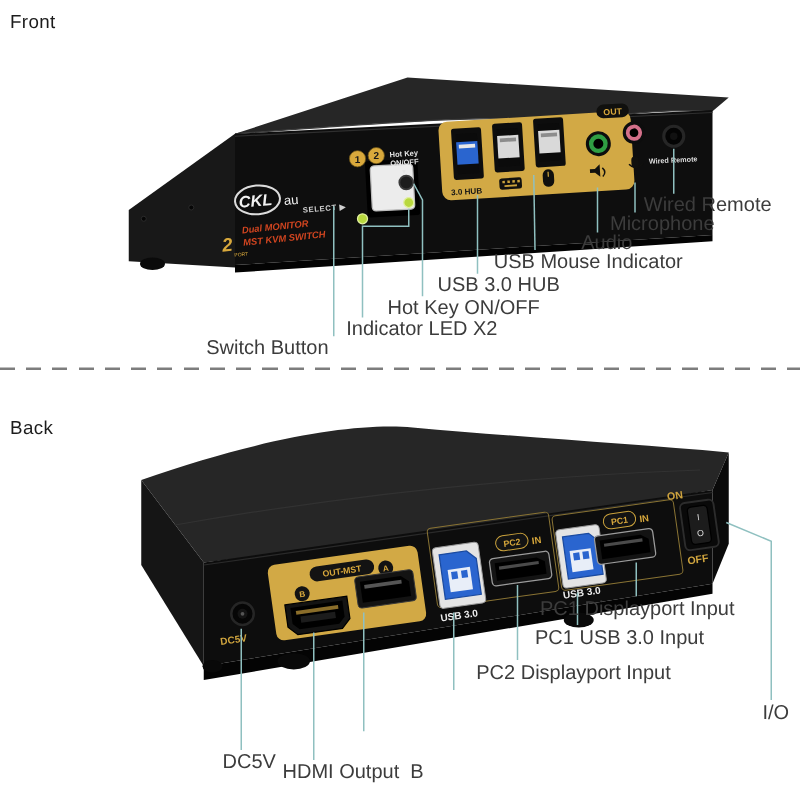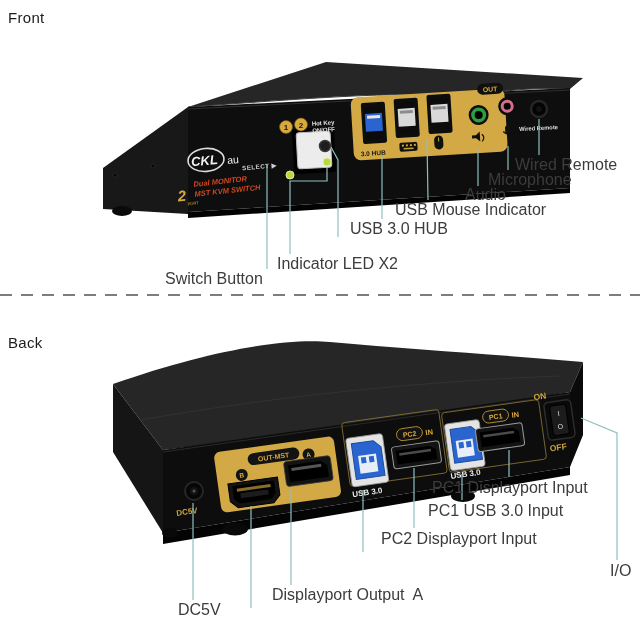--- a/index.html
+++ b/index.html
@@ -272,26 +272,27 @@
         <polyline points="414,468 414,528"></polyline>
         <polyline points="462,474 462,500"></polyline>
         <polyline points="509,450 509,477"></polyline>
         <polyline points="581,418 617,433 617,560"></polyline>
       </g>
     </g>
   </svg>
 
   <div class="lbl" style="left:165px;top:271px;">Switch Button</div>
   <div class="lbl" style="left:277px;top:256px;">Indicator LED X2</div>
+  <div class="lbl" style="left:310px;top:239px;">Hot Key ON/OFF</div>
   <div class="lbl" style="left:350px;top:221px;">USB 3.0 HUB</div>
   <div class="lbl" style="left:395px;top:202px;">USB Mouse Indicator</div>
   <div class="lbl" style="left:465px;top:187px;">Audio</div>
   <div class="lbl" style="left:488px;top:172px;">Microphone</div>
   <div class="lbl" style="left:515px;top:157px;">Wired Remote</div>
 
   <div class="lbl" style="left:432px;top:480px;">PC1 Displayport Input</div>
   <div class="lbl" style="left:428px;top:503px;">PC1 USB 3.0 Input</div>
   <div class="lbl" style="left:381px;top:531px;">PC2 Displayport Input</div>
   <div class="lbl" style="left:610px;top:563px;">I/O</div>
-  <div class="lbl" style="left:272px;top:587px;">Displayport Output  A</div>
+  <div class="lbl" style="left:226px;top:610px;">HDMI Output  B</div>
   <div class="lbl" style="left:178px;top:602px;">DC5V</div>
 
 </div>
 
 </body></html>

